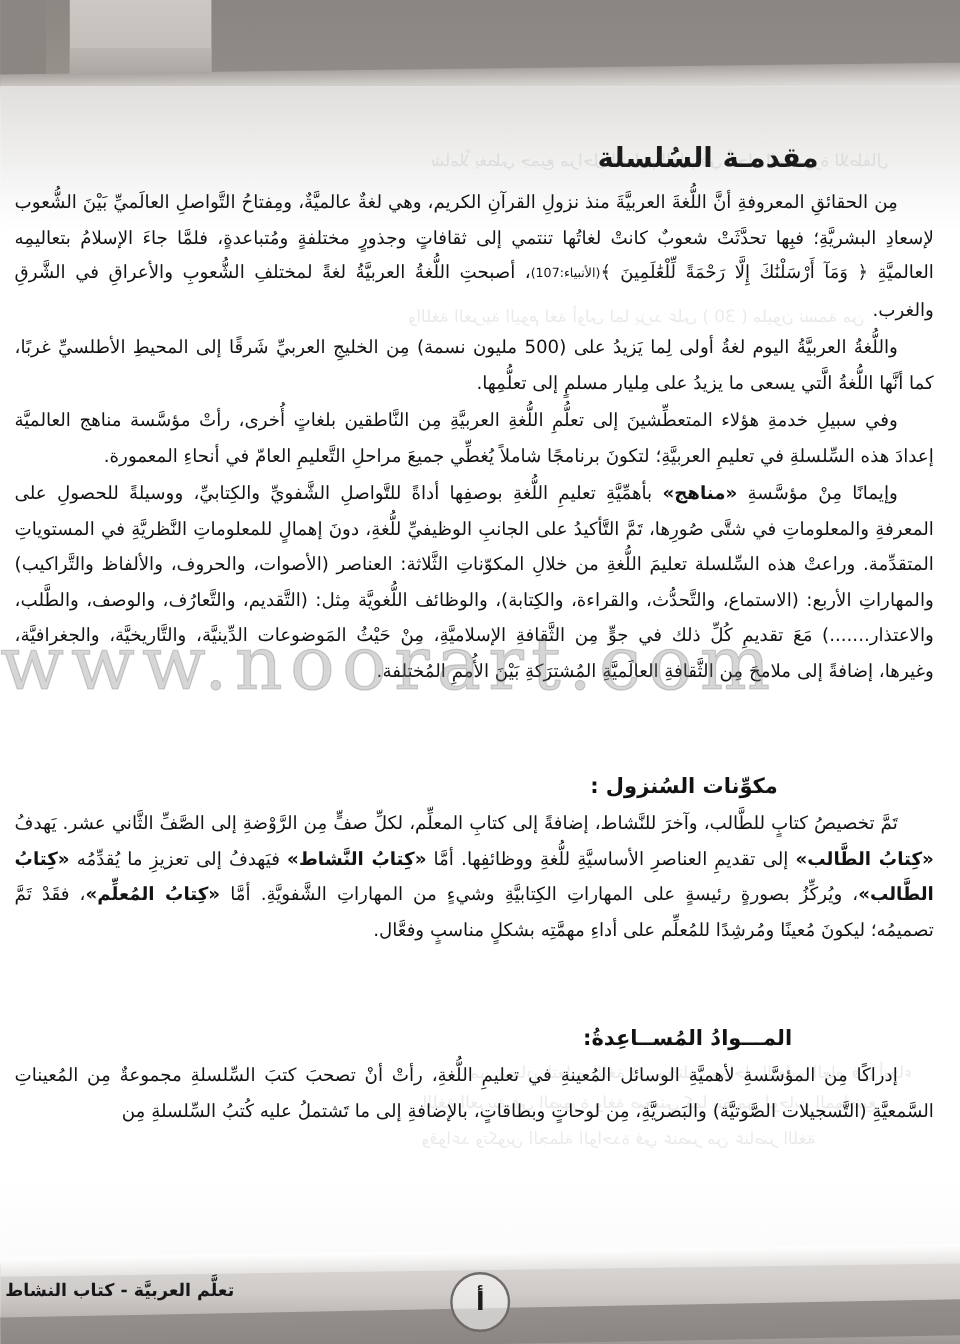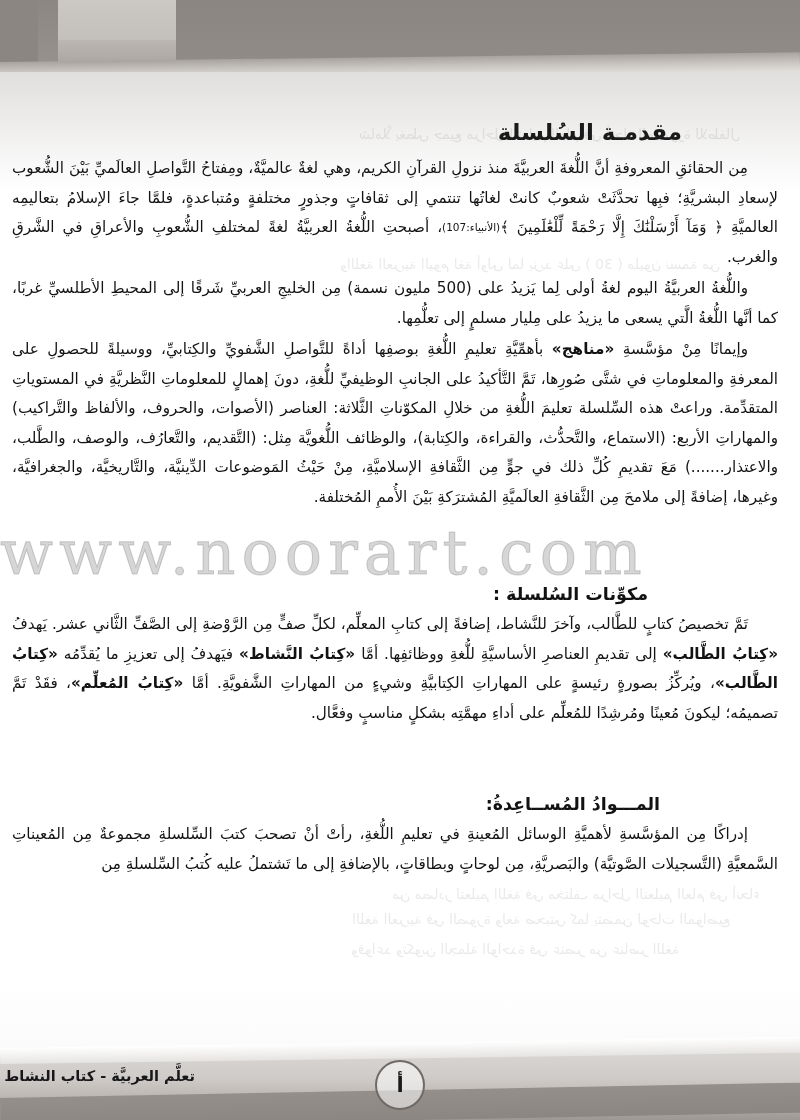--- a/index.html
+++ b/index.html
@@ -285,27 +285,28 @@
   <div class="content">
 
     <h1 class="doc-title">مقدمـة السُلسلة</h1>
 
     <div class="body-col">
 
       <p class="para"><span>مِن الحقائقِ المعروفةِ أنَّ اللُّغةَ العربيَّةَ منذ نزولِ القرآنِ الكريم، وهي لغةٌ عالميَّةٌ، ومِفتاحُ التَّواصلِ العالَميِّ بَيْنَ الشُّعوب لإسعادِ البشريَّةِ؛ فبِها تحدَّثَتْ شعوبٌ كانتْ لغاتُها تنتمي إلى ثقافاتٍ وجذورٍ مختلفةٍ ومُتباعدةٍ، فلمَّا جاءَ الإسلامُ بتعاليمِه العالميَّةِ </span><span class="quran">﴿ وَمَآ أَرْسَلْنَٰكَ إِلَّا رَحْمَةً لِّلْعَٰلَمِينَ ﴾</span><span class="ayah-ref">(الأنبياء:107)</span><span>، أصبحتِ اللُّغةُ العربيَّةُ لغةً لمختلفِ الشُّعوبِ والأعراقِ في الشَّرقِ والغرب.</span></p>
 
       <p class="para">واللُّغةُ العربيَّةُ اليوم لغةُ أولى لِما يَزيدُ على (500 مليون نسمة) مِن الخليجِ العربيِّ شَرقًا إلى المحيطِ الأطلسيِّ غربًا، كما أنَّها اللُّغةُ الَّتي يسعى ما يزيدُ على مِليار مسلمٍ إلى تعلُّمِها.</p>
 
+      <p class="para">وفي سبيلِ خدمةِ هؤلاء المتعطِّشينَ إلى تعلُّمِ اللُّغةِ العربيَّةِ مِن النَّاطقين بلغاتٍ أُخرى، رأتْ مؤسَّسة مناهج العالميَّة إعدادَ هذه السِّلسلةِ في تعليمِ العربيَّةِ؛ لتكونَ برنامجًا شاملاً يُغطِّي جميعَ مراحلِ التَّعليمِ العامّ في أنحاءِ المعمورة.</p>
 
 
       <p class="para"><span>وإيمانًا مِنْ مؤسَّسةِ </span><span class="b">«مناهج»</span><span> بأهمِّيَّةِ تعليمِ اللُّغةِ بوصفِها أداةً للتَّواصلِ الشَّفويِّ والكِتابيِّ، ووسيلةً للحصولِ على المعرفةِ والمعلوماتِ في شتَّى صُورِها، تَمَّ التَّأكيدُ على الجانبِ الوظيفيِّ للُّغةِ، دونَ إهمالٍ للمعلوماتِ النَّظريَّةِ في المستوياتِ المتقدِّمة. وراعتْ هذه السِّلسلة تعليمَ اللُّغةِ من خلالِ المكوّناتِ الثَّلاثة: العناصر (الأصوات، والحروف، والألفاظ والتَّراكيب) والمهاراتِ الأربع: (الاستماع، والتَّحدُّث، والقراءة، والكِتابة)، والوظائف اللُّغويَّة مِثل: (التَّقديم، والتَّعارُف، والوصف، والطَّلب، والاعتذار.......) مَعَ تقديمِ كُلِّ ذلك في جوٍّ مِن الثَّقافةِ الإسلاميَّةِ، مِنْ حَيْثُ المَوضوعات الدِّينيَّة، والتَّاريخيَّة، والجغرافيَّة، وغيرها، إضافةً إلى ملامحَ مِن الثَّقافةِ العالَميَّةِ المُشترَكةِ بَيْنَ الأُممِ المُختلفة.</span></p>
 
       <div class="spacer-a"></div>
 
-      <h2 class="section-head">مكوِّنات السُلسلة :</h2>
+      <h2 class="section-head">مكوِّنات السُنزول :</h2>
 
       <p class="para"><span>تَمَّ تخصيصُ كتابٍ للطَّالب، وآخرَ للنَّشاط، إضافةً إلى كتابِ المعلِّم، لكلِّ صفٍّ مِن الرَّوْضةِ إلى الصَّفِّ الثَّاني عشر. يَهدفُ </span><span class="b">«كِتابُ الطَّالب»</span><span> إلى تقديمِ العناصرِ الأساسيَّةِ للُّغةِ ووظائفِها. أمَّا </span><span class="b">«كِتابُ النَّشاط»</span><span> فيَهدفُ إلى تعزيزِ ما يُقدِّمُه </span><span class="b">«كِتابُ الطَّالب»</span><span>، ويُركِّزُ بصورةٍ رئيسةٍ على المهاراتِ الكِتابيَّةِ وشيءٍ من المهاراتِ الشَّفويَّةِ. أمَّا </span><span class="b">«كِتابُ المُعلِّم»</span><span>، فقَدْ تَمَّ تصميمُه؛ ليكونَ مُعينًا ومُرشِدًا للمُعلِّم على أداءِ مهمَّتِه بشكلٍ مناسبٍ وفعَّال.</span></p>
 
       <div class="spacer-b"></div>
 
       <h2 class="section-head wide">المـــوادُ المُســاعِدةُ:</h2>
 
       <p class="para">إدراكًا مِن المؤسَّسةِ لأهميَّةِ الوسائل المُعينةِ في تعليمِ اللُّغةِ، رأتْ أنْ تصحبَ كتبَ السِّلسلةِ مجموعةٌ مِن المُعيناتِ السَّمعيَّةِ (التَّسجيلات الصَّوتيَّة) والبَصريَّةِ، مِن لوحاتٍ وبطاقاتٍ، بالإضافةِ إلى ما تَشتملُ عليه كُتبُ السِّلسلةِ مِن</p>
 
     </div>

